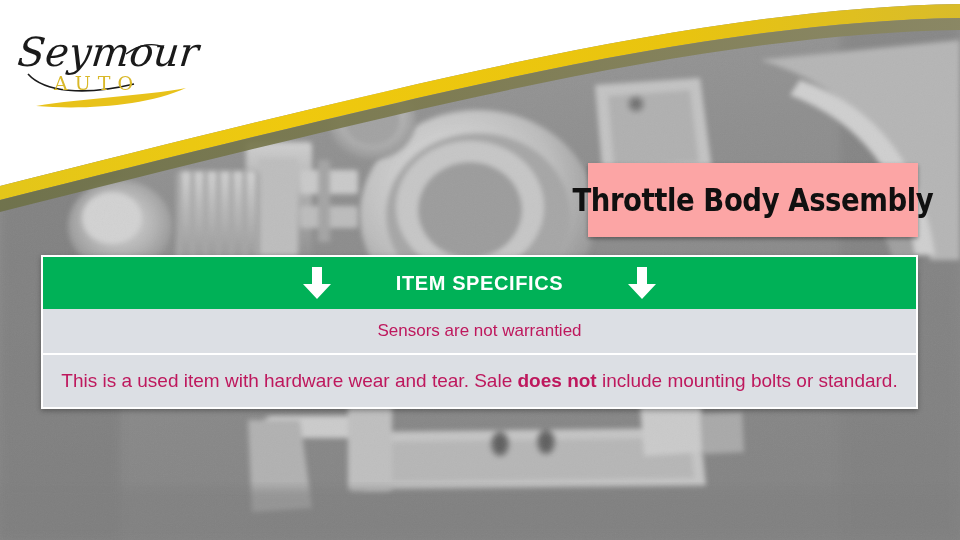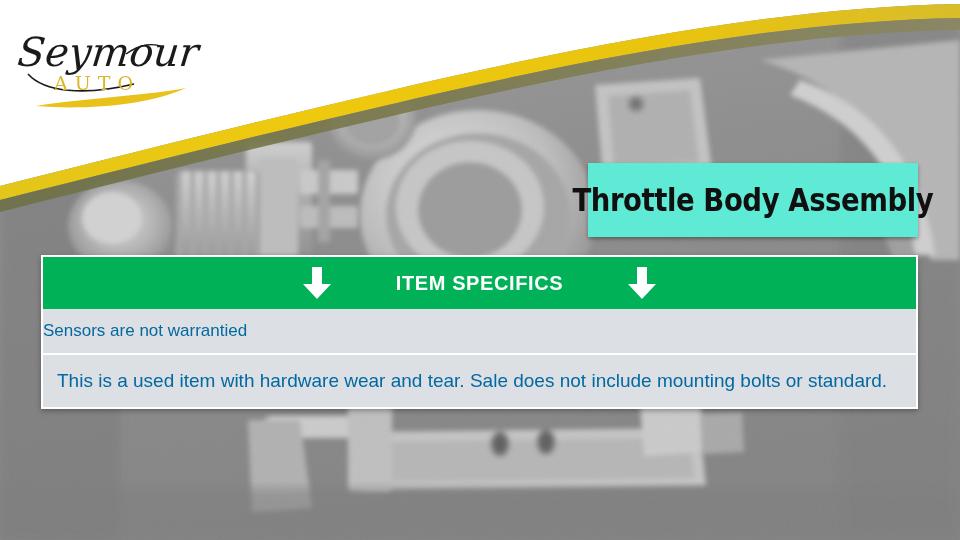--- a/index.html
+++ b/index.html
@@ -42,21 +42,21 @@
     left:14px; top:14px;
     width:200px; height:100px;
   }
   #logo svg { display:block; width:200px; height:100px; }
 
   
   #title-banner {
     position:absolute;
     left:588px; top:163px;
     width:330px; height:74px;
-    background:#5eead4;
+    background:#fca5a5;
     display:flex;
     align-items:center;
     justify-content:center;
     box-shadow:0 2px 4px rgba(0,0,0,.35);
   }
   #title-banner .title-text {
     font-family:"DejaVu Sans", sans-serif;
     font-weight:bold;
     font-size:32px;
     letter-spacing:-0.5px;
@@ -91,34 +91,35 @@
     color:#ffffff;
     letter-spacing:.6px;
     white-space:nowrap;
   }
   .arrow-icon { display:block; width:32px; height:34px; flex:0 0 auto; }
 
   .spec-row {
     background:#DCDFE4;
     display:flex;
     align-items:center;
-    color:#0369a1;
+    justify-content:center;
+    color:#be185d;
   }
   .spec-row.row-1 {
     height:46px;
     font-size:17px;
     border-bottom:2px solid #ffffff;
   }
   .spec-row.row-2 {
     height:52px;
     font-size:19px;
     padding:0 14px;
   }
   .spec-row.row-2 .txt { white-space:nowrap; }
-  .spec-row.row-2 b { font-weight:normal;margin-top:20px; }
+  .spec-row.row-2 b { font-weight:bold;margin-top:20px; }
 </style>
 </head>
 <body>
 
 <div id="slide">
 
   <div id="photo">
     <svg viewBox="0 0 960 540" preserveAspectRatio="none" xmlns="http://www.w3.org/2000/svg">
       <defs>
         <linearGradient id="bgBase" x1="0" y1="0" x2="0.25" y2="1">

